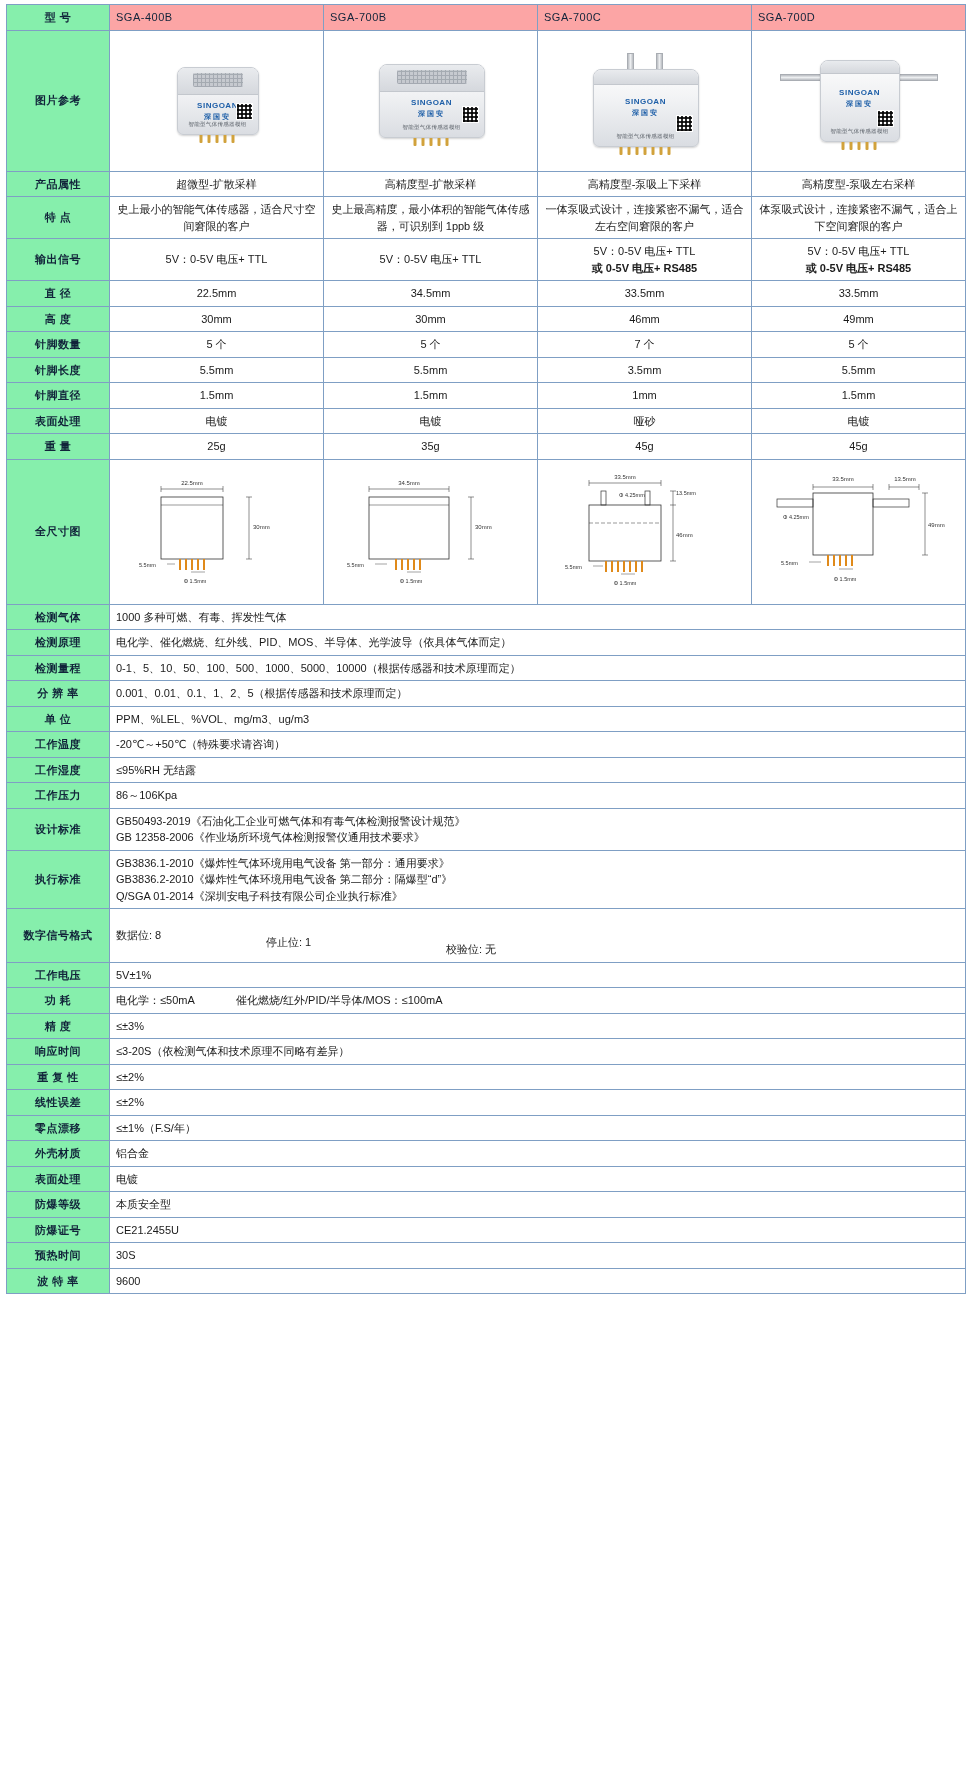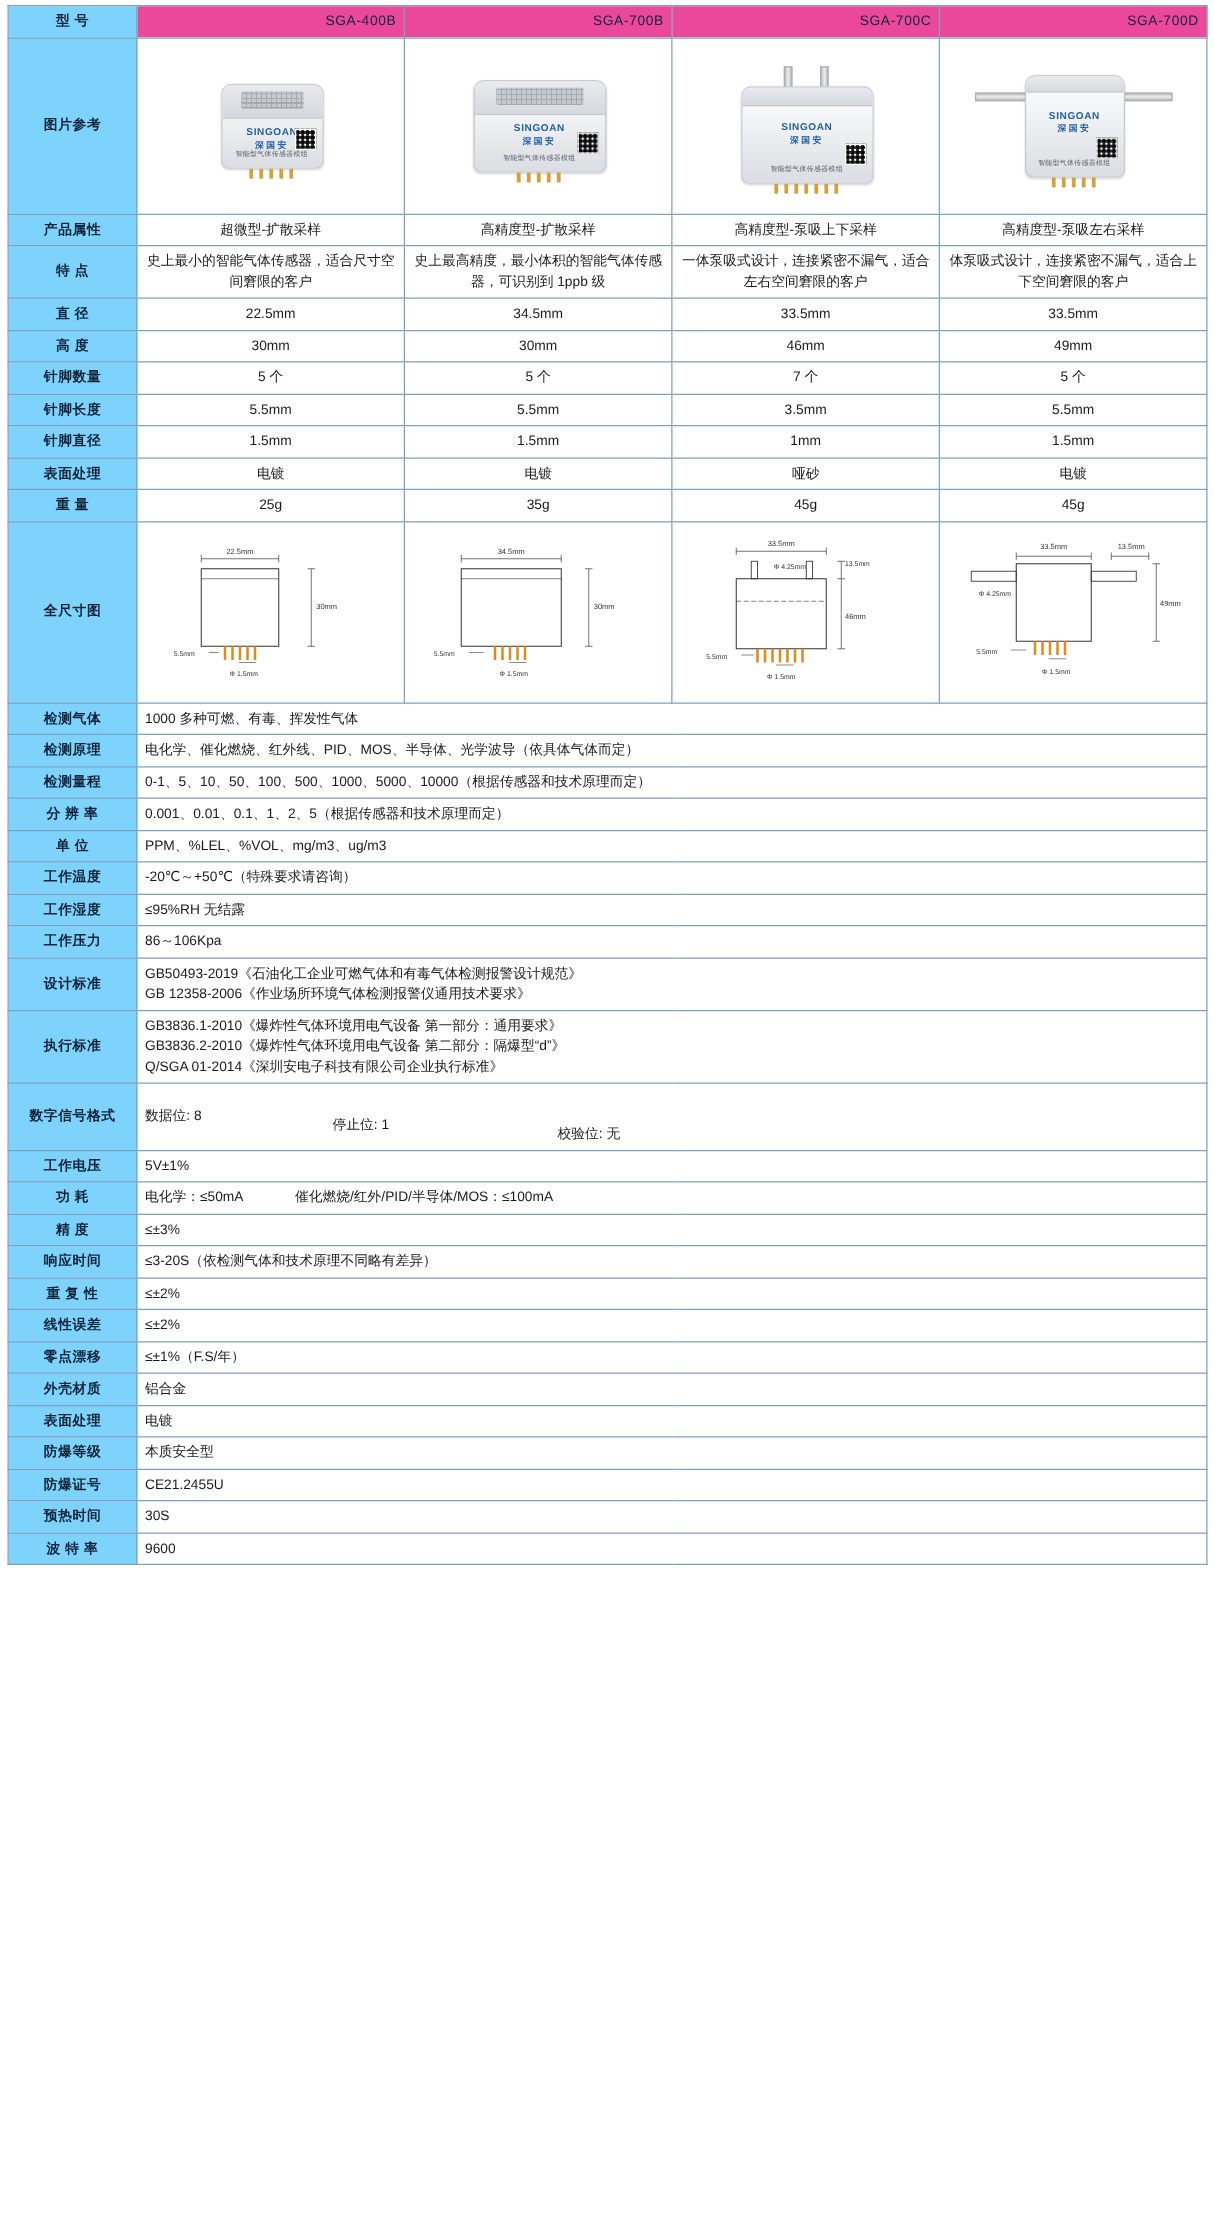--- a/index.html
+++ b/index.html
@@ -24,40 +24,40 @@
   }
   table.spec td {
     border: 1px solid #7f9fc4;
     vertical-align: middle;
     padding: 4px 6px;
     font-size: 11px;
     line-height: 1.5;
   }
   td.label {
     width: 103px;
-    background: #7dd3fc;
+    background: #86efac;
     text-align: center;
     font-weight: bold;
     font-size: 12px;
     color: #11243a;
     letter-spacing: 0.5px;
     padding: 6px 2px;
   }
   td.val {
     background: #ffffff;
     text-align: center;
   }
   td.val-left {
     background: #ffffff;
     text-align: left;
     padding-left: 8px;
   }
   td.model {
-    background: #ec4899;
-    text-align: right;
+    background: #fca5a5;
+    text-align: left;
     font-size: 12px;
     color: #11243a;
     font-weight: normal;
     letter-spacing: 0.5px;
   }
   .multi-line {
     display: block;
   }
   .bold {
     font-weight: bold;
@@ -346,20 +346,37 @@
   </tr>
 
   <tr>
     <td class="label">特    点</td>
     <td class="val">史上最小的智能气体传感器，适合尺寸空间窘限的客户</td>
     <td class="val">史上最高精度，最小体积的智能气体传感器，可识别到 1ppb 级</td>
     <td class="val">一体泵吸式设计，连接紧密不漏气，适合左右空间窘限的客户</td>
     <td class="val">体泵吸式设计，连接紧密不漏气，适合上下空间窘限的客户</td>
   </tr>
 
+  <tr>
+    <td class="label">输出信号</td>
+    <td class="val">
+      <span class="multi-line">5V：0-5V 电压+ TTL</span>
+    </td>
+    <td class="val">
+      <span class="multi-line">5V：0-5V 电压+ TTL</span>
+    </td>
+    <td class="val">
+      <span class="multi-line">5V：0-5V 电压+ TTL</span>
+      <span class="multi-line bold">或 0-5V 电压+ RS485</span>
+    </td>
+    <td class="val">
+      <span class="multi-line">5V：0-5V 电压+ TTL</span>
+      <span class="multi-line bold">或 0-5V 电压+ RS485</span>
+    </td>
+  </tr>
 
   <tr>
     <td class="label">直    径</td>
     <td class="val">22.5mm</td>
     <td class="val">34.5mm</td>
     <td class="val">33.5mm</td>
     <td class="val">33.5mm</td>
   </tr>
 
   <tr>

